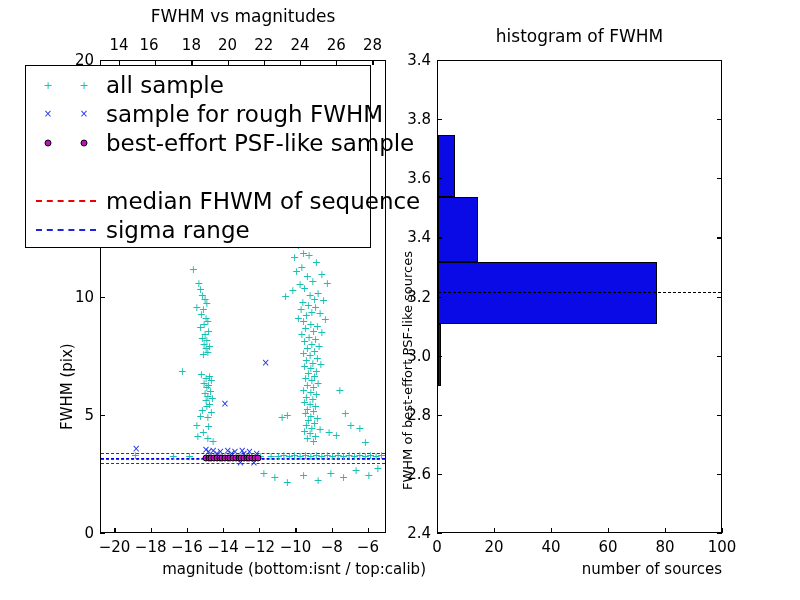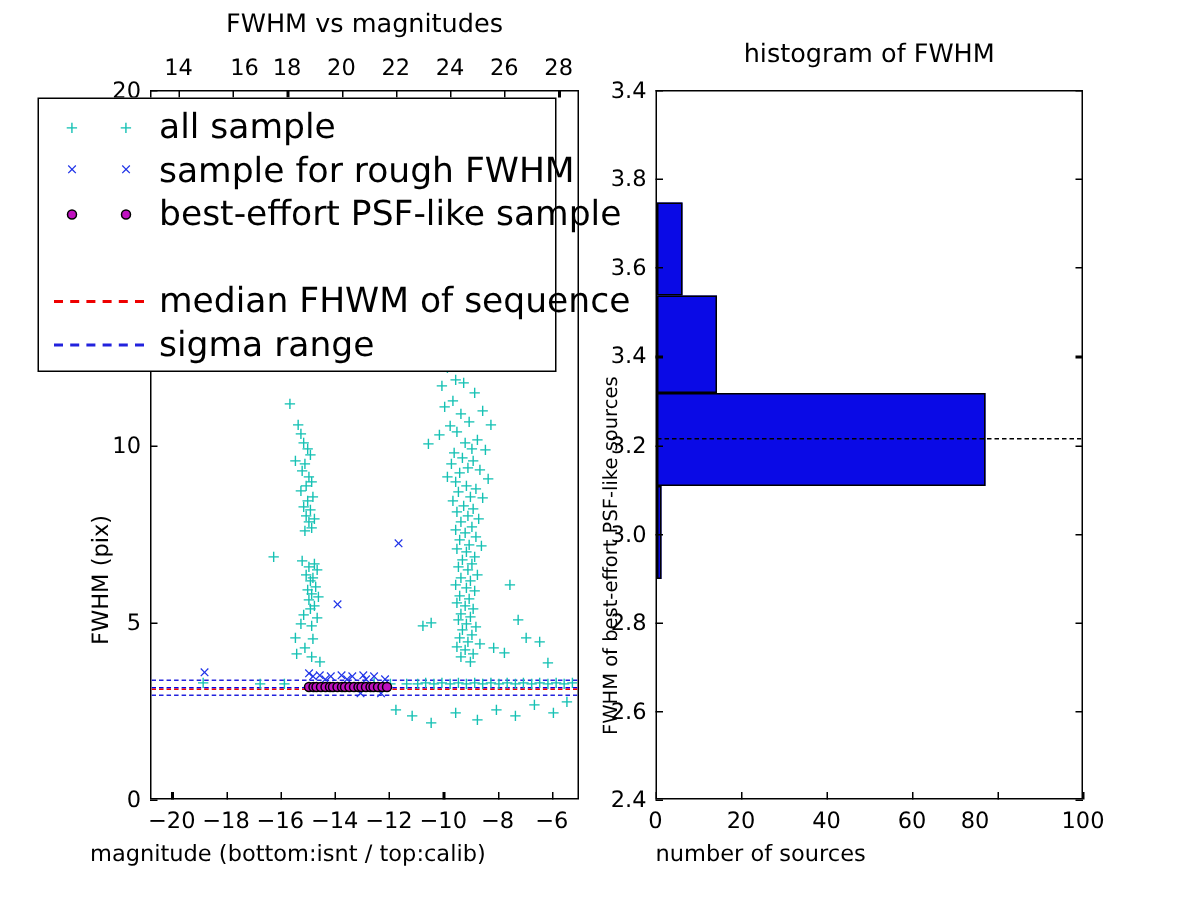--- a/index.html
+++ b/index.html
@@ -7,21 +7,21 @@
        font-family:"DejaVu Sans","Liberation Sans",sans-serif;
        overflow:hidden;position:relative;}
   .fig{position:absolute;left:0;top:0;width:800px;height:420px;}
 
   
   .axes{position:absolute;box-sizing:border-box;border:1.4px solid #000;background:#fff;}
   .plotclip{position:absolute;left:0;top:0;width:100%;height:100%;overflow:hidden;}
 
   
   .title{position:absolute;text-align:center;font-size:17px;color:#000;white-space:nowrap;}
-  .xlabel{position:absolute;text-align:left;font-size:15px;color:#000;white-space:nowrap;}
+  .xlabel{position:absolute;text-align:right;font-size:15px;color:#000;white-space:nowrap;}
   .ylabel{position:absolute;font-size:15px;color:#000;white-space:nowrap;
           transform-origin:0 0;transform:rotate(-90deg);}
   .ylabel-sm{font-size:13px;}
 
   .tick{position:absolute;font-size:15px;color:#000;white-space:nowrap;}
   .tick-x{transform:translateX(-50%);}
   .tick-y{transform:translateY(-50%);text-align:right;}
 
   
   .tmark{position:absolute;background:#000;}
@@ -297,21 +297,21 @@
       <div class="tick tick-x" style="left: 259.291px; top: 538px;">−12</div>
       <div class="tmark tmark-b" style="left: 295.494px; top: 528px;"></div>
       <div class="tick tick-x" style="left: 295.494px; top: 538px;">−10</div>
       <div class="tmark tmark-b" style="left: 331.696px; top: 528px;"></div>
       <div class="tick tick-x" style="left: 331.696px; top: 538px;">−8</div>
       <div class="tmark tmark-b" style="left: 367.899px; top: 528px;"></div>
       <div class="tick tick-x" style="left: 367.899px; top: 538px;">−6</div>
       <div class="tmark tmark-t" style="left: 119.006px; top: 60px;"></div>
       <div class="tick tick-x" style="left: 119.006px; top: 36px;">14</div>
       <div class="tmark tmark-t" style="left: 155.209px; top: 60px;"></div>
-      <div class="tick tick-x" style="left: 163px; top: 36px;">16</div>
+      <div class="tick tick-x" style="left: 149px; top: 36px;">16</div>
       <div class="tmark tmark-t" style="left: 191.411px; top: 60px;"></div>
       <div class="tick tick-x" style="left: 191.411px; top: 36px;">18</div>
       <div class="tmark tmark-t" style="left: 227.614px; top: 60px;"></div>
       <div class="tick tick-x" style="left: 227.614px; top: 36px;">20</div>
       <div class="tmark tmark-t" style="left: 263.816px; top: 60px;"></div>
       <div class="tick tick-x" style="left: 263.816px; top: 36px;">22</div>
       <div class="tmark tmark-t" style="left: 300.019px; top: 60px;"></div>
       <div class="tick tick-x" style="left: 300.019px; top: 36px;">24</div>
       <div class="tmark tmark-t" style="left: 336.222px; top: 60px;"></div>
       <div class="tick tick-x" style="left: 336.222px; top: 36px;">26</div>
@@ -346,21 +346,21 @@
   <div id="hist-ticks">
       <div class="tmark tmark-b" style="left: 437px; top: 528px;"></div>
       <div class="tick tick-x" style="left: 437px; top: 538px;">0</div>
       <div class="tmark tmark-b" style="left: 494px; top: 528px;"></div>
       <div class="tick tick-x" style="left: 494px; top: 538px;">20</div>
       <div class="tmark tmark-b" style="left: 551px; top: 528px;"></div>
       <div class="tick tick-x" style="left: 551px; top: 538px;">40</div>
       <div class="tmark tmark-b" style="left: 608px; top: 528px;"></div>
       <div class="tick tick-x" style="left: 608px; top: 538px;">60</div>
       <div class="tmark tmark-b" style="left: 665px; top: 528px;"></div>
-      <div class="tick tick-x" style="left: 650px; top: 538px;">80</div>
+      <div class="tick tick-x" style="left: 665px; top: 538px;">80</div>
       <div class="tmark tmark-b" style="left: 722px; top: 528px;"></div>
       <div class="tick tick-x" style="left: 722px; top: 538px;">100</div>
       <div class="tmark tmark-l" style="left: 437px; top: 533px;"></div>
       <div class="tmark tmark-r" style="left: 717px; top: 533px;"></div>
       <div class="tick tick-y" style="left: 389px; top: 533px; width: 42px;">2.4</div>
       <div class="tmark tmark-l" style="left: 437px; top: 473.875px;"></div>
       <div class="tmark tmark-r" style="left: 717px; top: 473.875px;"></div>
       <div class="tick tick-y" style="left: 389px; top: 473.875px; width: 42px;">2.6</div>
       <div class="tmark tmark-l" style="left: 437px; top: 414.75px;"></div>
       <div class="tmark tmark-r" style="left: 717px; top: 414.75px;"></div>

